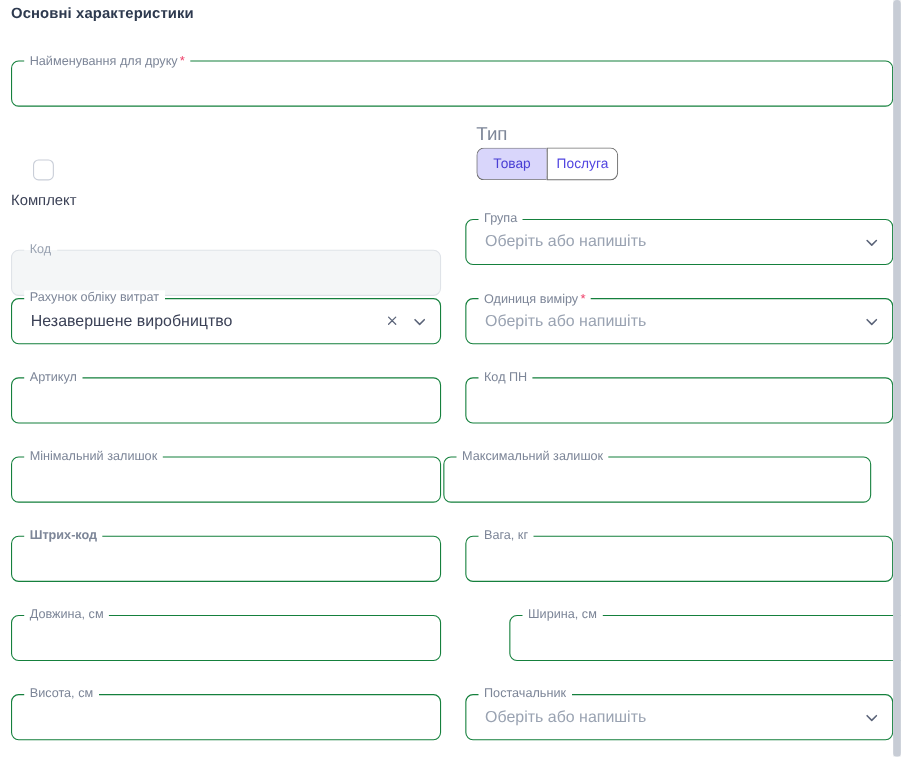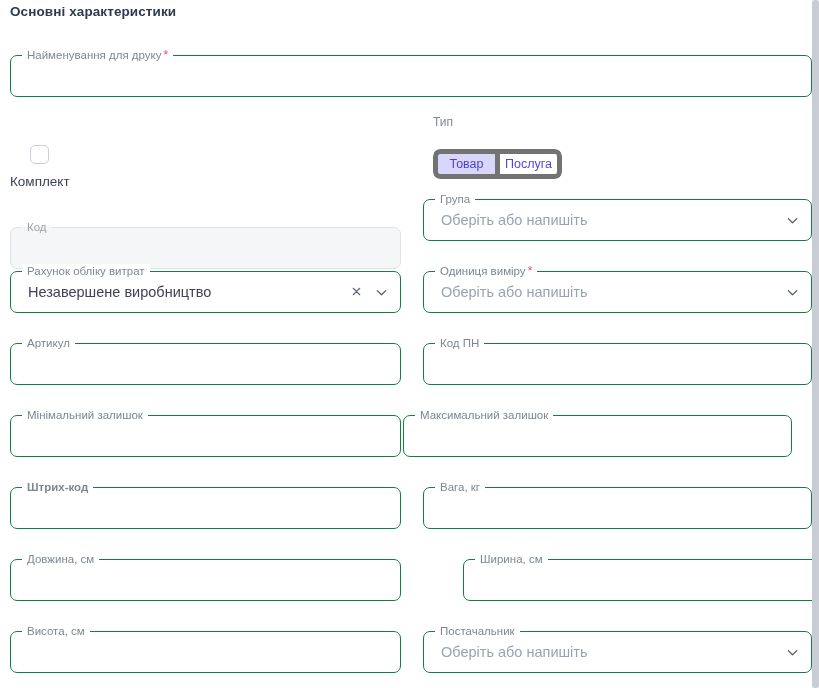--- a/index.html
+++ b/index.html
@@ -131,41 +131,41 @@
   }
   .cb-label {
     font-size: 13.5px;
     color: #3c4257;
     white-space: nowrap;
   }
 
   
   .seg-wrap { position: absolute; }
   .seg-caption {
-    font-size: 12px;
+    font-size: 17px;
     color: #7d8698;
-    margin-bottom: 20px;
+    margin-bottom: 5px;
     display: block;
     line-height: 14px;
   }
   .seg {
     display: flex;
     height: 30px;
     border-radius: 7px;
     overflow: hidden;
     width: 129px;
   }
   .seg-btn {
     flex: 1;
     box-sizing: border-box;
     display: flex;
     align-items: center;
     justify-content: center;
     font-size: 12.5px;
-    border: 5px solid #737373;
+    border: 1px solid #737373;
     background: #ffffff;
     color: #5246e0;
     white-space: nowrap;
   }
   .seg-btn:first-child {
     border-top-left-radius: 7px;
     border-bottom-left-radius: 7px;
     border-right: none;
   }
   .seg-btn:last-child {

